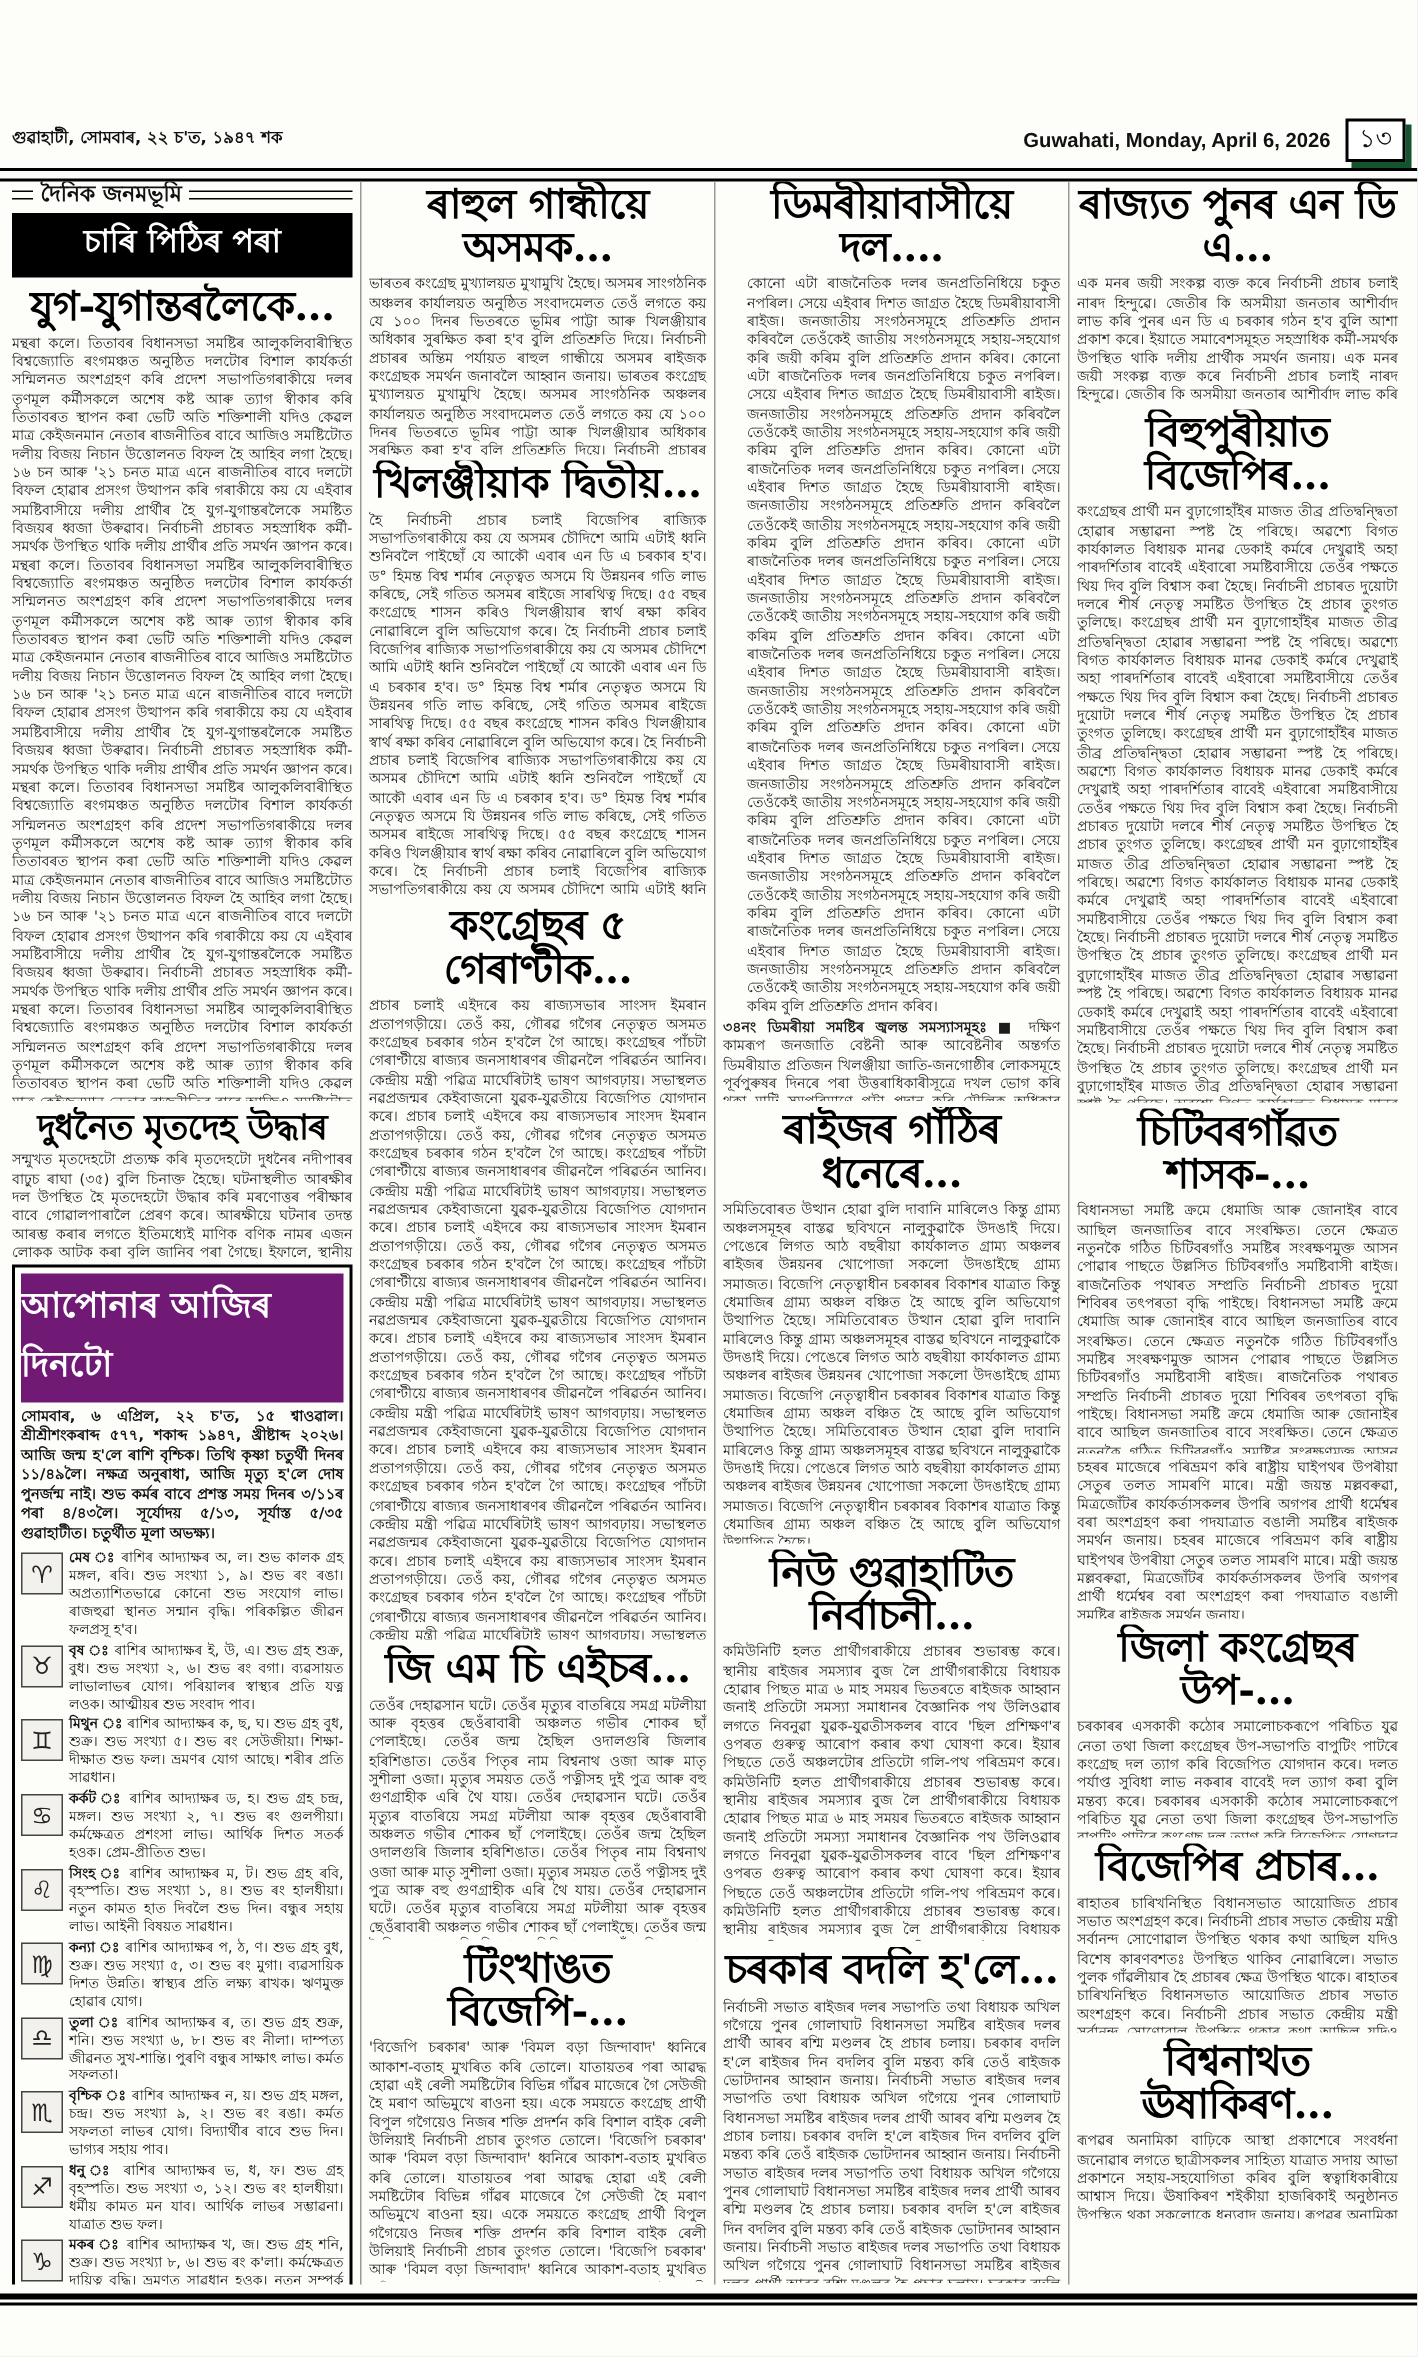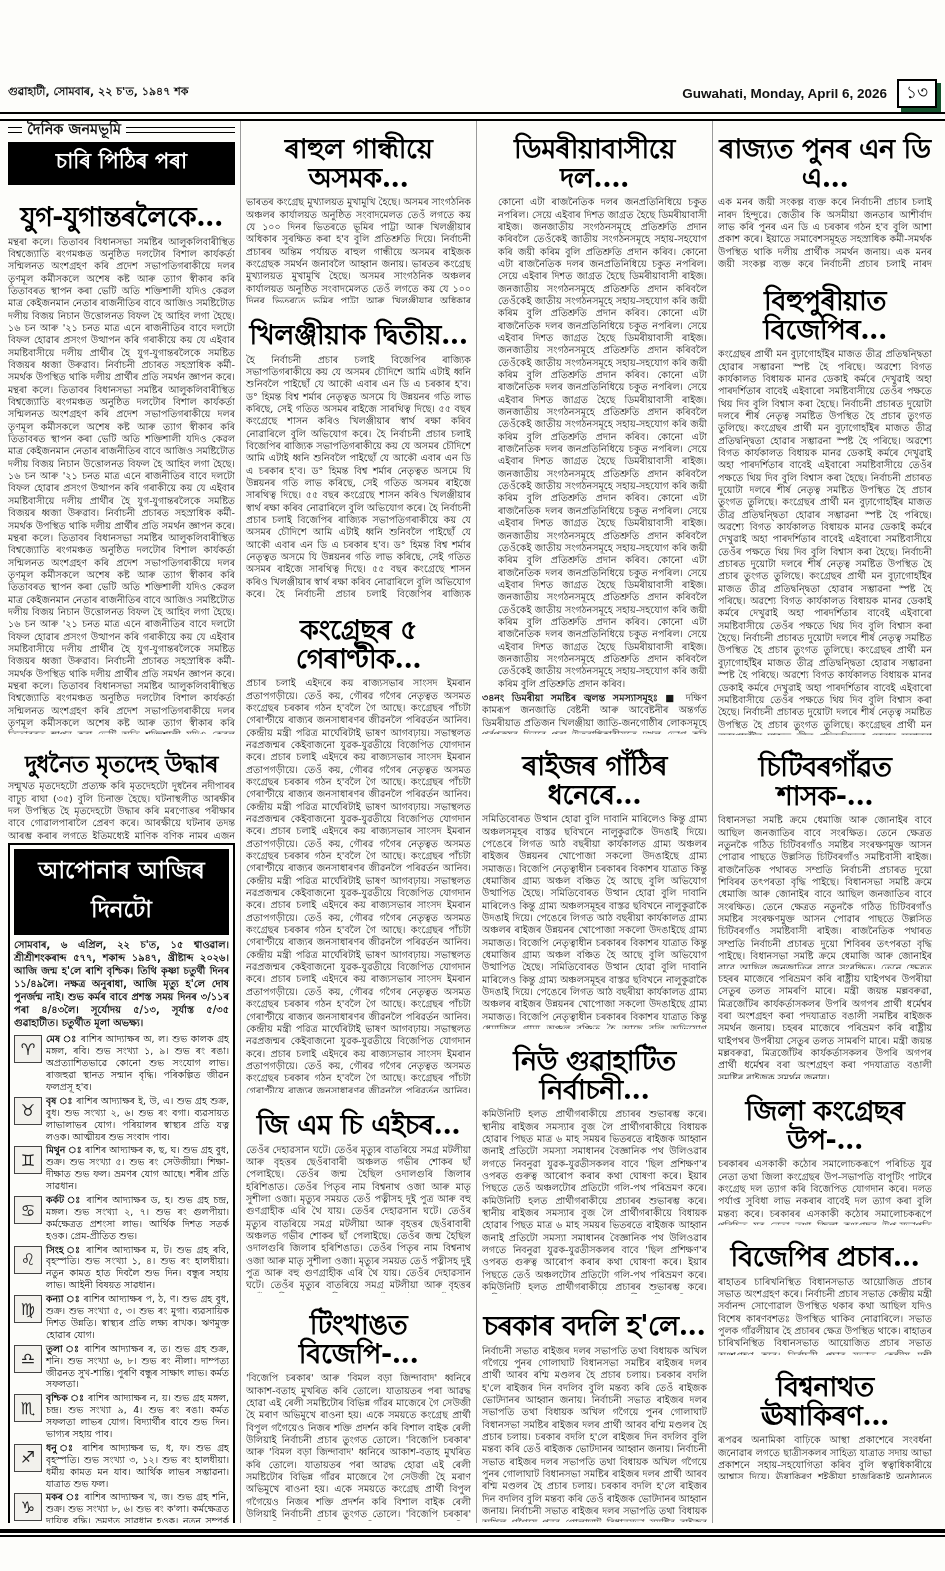--- a/index.html
+++ b/index.html
@@ -45,38 +45,38 @@
   
   .banner{
     background:#000;color:#fff;text-align:center;
     font-size:21px;font-weight:700;
     padding:3px 0 5px;margin:2px 0 4px;
     font-family:"DejaVu Serif","Liberation Serif",serif;
   }
   
   .art{overflow:hidden;margin-bottom:4px;}
   .hl{
-    margin:14px 0 4px;text-align:center;font-weight:800;color:#000;
+    margin:2px 0 4px;text-align:center;font-weight:800;color:#000;
     font-size:27px;line-height:1.06;letter-spacing:-0.5px;
     font-family:"DejaVu Serif","Liberation Serif",serif;
   }
   .hl.sm{font-size:23px;}
   .body{
     margin:0;font-size:9.5px;line-height:1.3;text-align:justify;color:#1c1c1c;
     word-break:break-word;
   }
   .body b{font-weight:800;}
   .lead{margin-bottom:2px;margin-left:16px;}
   
   .astro{
     border:2px solid #000;margin-top:2px;height:692px;box-sizing:border-box;
     padding:4px;overflow:hidden;background:#fdfdfa;
   }
   .astro-head{
-    background:#000000;color:#fff;text-align:center;font-weight:800;
+    background:#701a75;color:#fff;font-weight:800;
     font-size:23px;padding:3px 0 5px;margin-bottom:4px;
     font-family:"DejaVu Serif","Liberation Serif",serif;
   }
   .astro-intro{
     margin:0 0 4px;font-size:9.8px;font-weight:600;line-height:1.32;text-align:justify;
   }
   .sign-row{display:flex;gap:4px;min-height:40px;margin-bottom:2px;}
   .sign-icon{
     flex:0 0 26px;height:26px;border:1px solid #444;background:#f2f1ec;
     display:flex;align-items:center;justify-content:center;
@@ -150,21 +150,21 @@
         <div class="sign-row">
           <span class="sign-icon">♍</span>
           <p class="sign-text"><span class="sign-name">কন্যা ঃ</span> <span>ৰাশিৰ আদ্যাক্ষৰ প, ঠ, ণ। শুভ গ্ৰহ বুধ, শুক্ৰ। শুভ সংখ্যা ৫, ৩। শুভ ৰং মুগা। ব্যৱসায়িক দিশত উন্নতি। স্বাস্থ্যৰ প্ৰতি লক্ষ্য ৰাখক। ঋণমুক্ত হোৱাৰ যোগ।</span></p>
         </div>
         <div class="sign-row">
           <span class="sign-icon">♎</span>
           <p class="sign-text"><span class="sign-name">তুলা ঃ</span> <span>ৰাশিৰ আদ্যাক্ষৰ ৰ, ত। শুভ গ্ৰহ শুক্ৰ, শনি। শুভ সংখ্যা ৬, ৮। শুভ ৰং নীলা। দাম্পত্য জীৱনত সুখ-শান্তি। পুৰণি বন্ধুৰ সাক্ষাৎ লাভ। কৰ্মত সফলতা।</span></p>
         </div>
         <div class="sign-row">
           <span class="sign-icon">♏</span>
-          <p class="sign-text"><span class="sign-name">বৃশ্চিক ঃ</span> <span>ৰাশিৰ আদ্যাক্ষৰ ন, য়। শুভ গ্ৰহ মঙ্গল, চন্দ্ৰ। শুভ সংখ্যা ৯, 4। শুভ ৰং ৰঙা। কৰ্মত সফলতা লাভৰ যোগ। বিদ্যাৰ্থীৰ বাবে শুভ দিন। ভাগ্যৰ সহায় পাব।</span></p>
+          <p class="sign-text"><span class="sign-name">বৃশ্চিক ঃ</span> <span>ৰাশিৰ আদ্যাক্ষৰ ন, য়। শুভ গ্ৰহ মঙ্গল, চন্দ্ৰ। শুভ সংখ্যা ৯, ২। শুভ ৰং ৰঙা। কৰ্মত সফলতা লাভৰ যোগ। বিদ্যাৰ্থীৰ বাবে শুভ দিন। ভাগ্যৰ সহায় পাব।</span></p>
         </div>
         <div class="sign-row">
           <span class="sign-icon">♐</span>
           <p class="sign-text"><span class="sign-name">ধনু ঃ</span> <span>ৰাশিৰ আদ্যাক্ষৰ ভ, ধ, ফ। শুভ গ্ৰহ বৃহস্পতি। শুভ সংখ্যা ৩, ১২। শুভ ৰং হালধীয়া। ধৰ্মীয় কামত মন যাব। আৰ্থিক লাভৰ সম্ভাৱনা। যাত্ৰাত শুভ ফল।</span></p>
         </div>
         <div class="sign-row">
           <span class="sign-icon">♑</span>
           <p class="sign-text"><span class="sign-name">মকৰ ঃ</span> <span>ৰাশিৰ আদ্যাক্ষৰ খ, জ। শুভ গ্ৰহ শনি, শুক্ৰ। শুভ সংখ্যা ৮, ৬। শুভ ৰং ক'লা। কৰ্মক্ষেত্ৰত দায়িত্ব বৃদ্ধি। ভ্ৰমণত সাৱধান হওক। নতুন সম্পৰ্ক গঢ়ি উঠিব।</span></p>
         </div>
 

